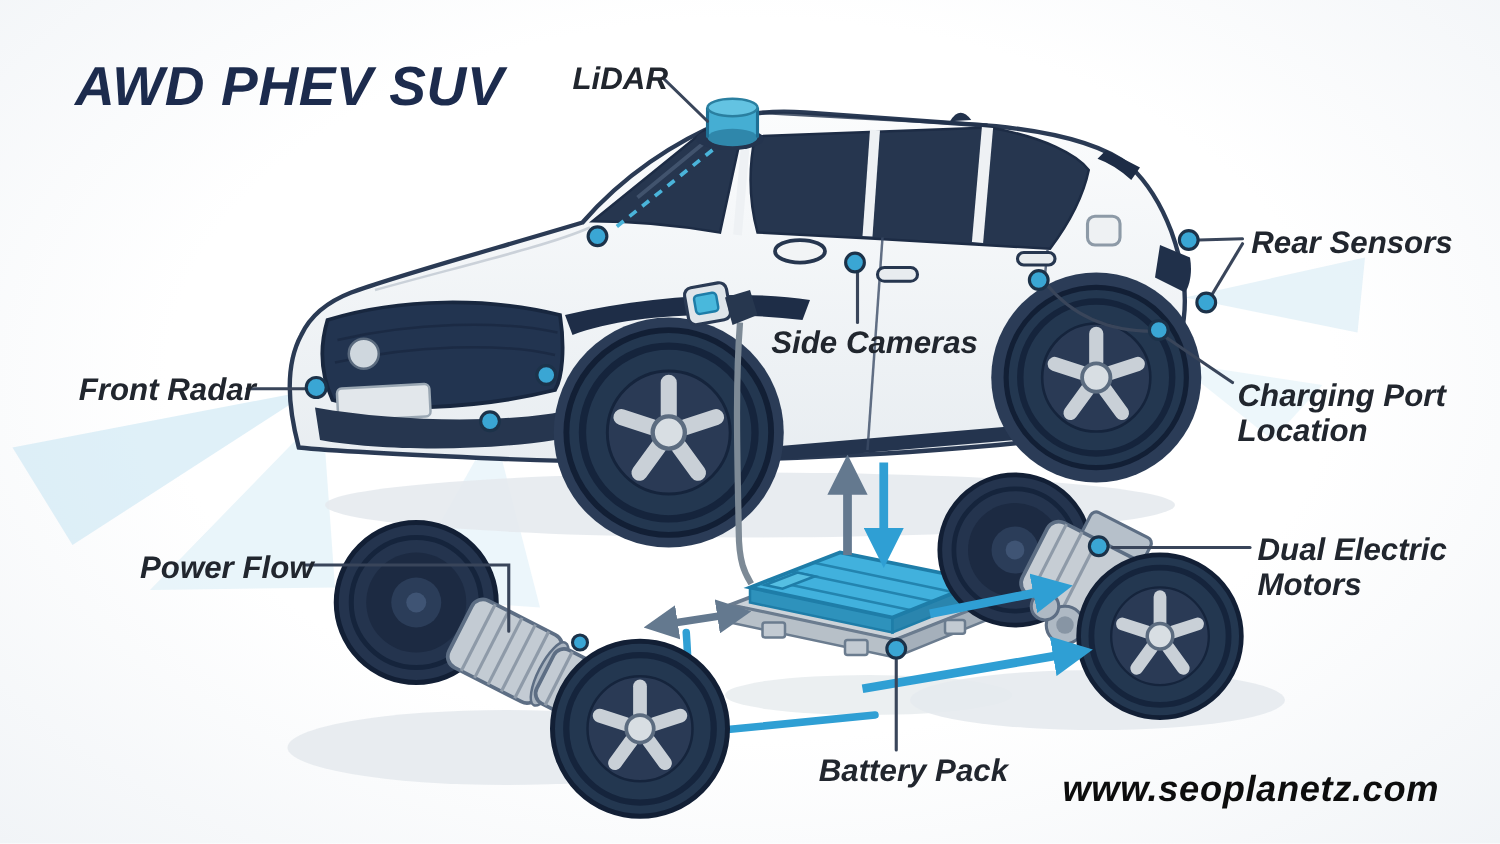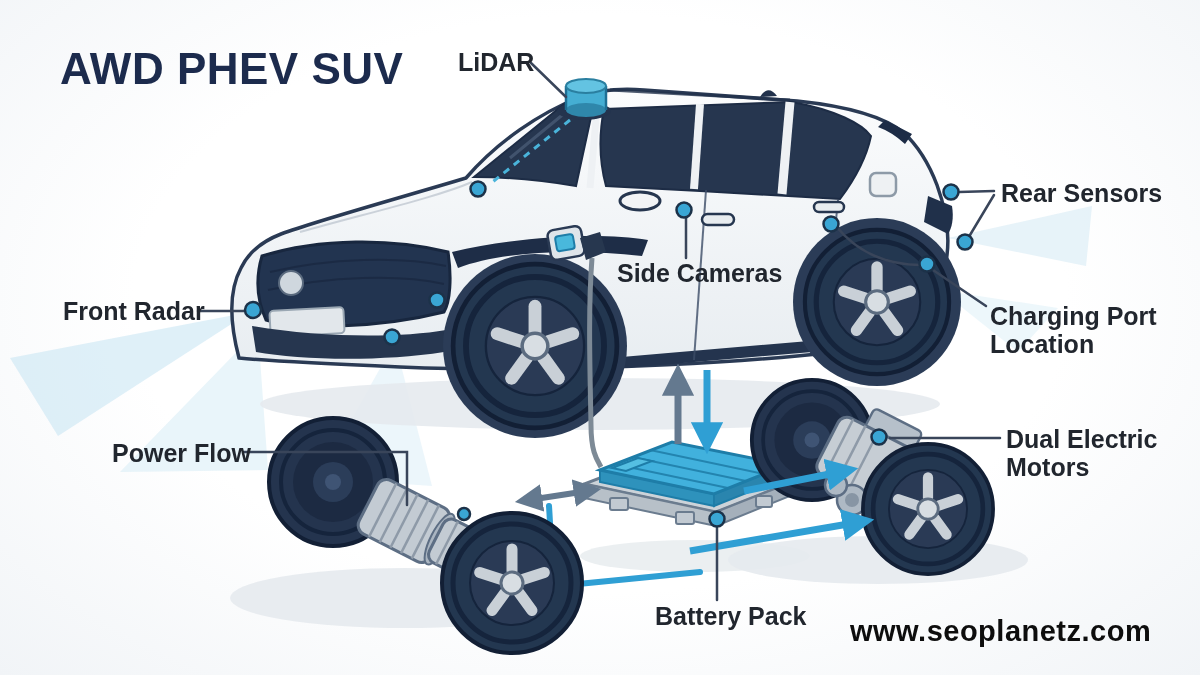--- a/index.html
+++ b/index.html
@@ -1,19 +1,20 @@
 <!DOCTYPE html>
 <html><head>
 <meta charset="utf-8">
 <style>
   html,body{margin:0;padding:0;background:#ffffff;}
   .stage{
     position:relative;width:1200px;height:675px;overflow:hidden;
     background:radial-gradient(ellipse at 50% 45%, #ffffff 55%, #f1f4f7 100%);
     font-family:"Liberation Sans", sans-serif;
+    font-style:italic;
   }
   svg{position:absolute;left:0;top:0;}
   text{font-family:"Liberation Sans","DejaVu Sans",sans-serif;}
   .callout{font-size:25px;font-weight:600;fill:#21262e;}
   .title-text{font-size:44px;font-weight:bold;fill:#1c2b4d;letter-spacing:.5px;}
   .watermark-text{font-size:29px;font-weight:800;fill:#0d0d0d;letter-spacing:.5px;}
   .leader{stroke:#39455a;stroke-width:2.5;fill:none;stroke-linecap:round;}
 </style>
 </head>
 <body>

